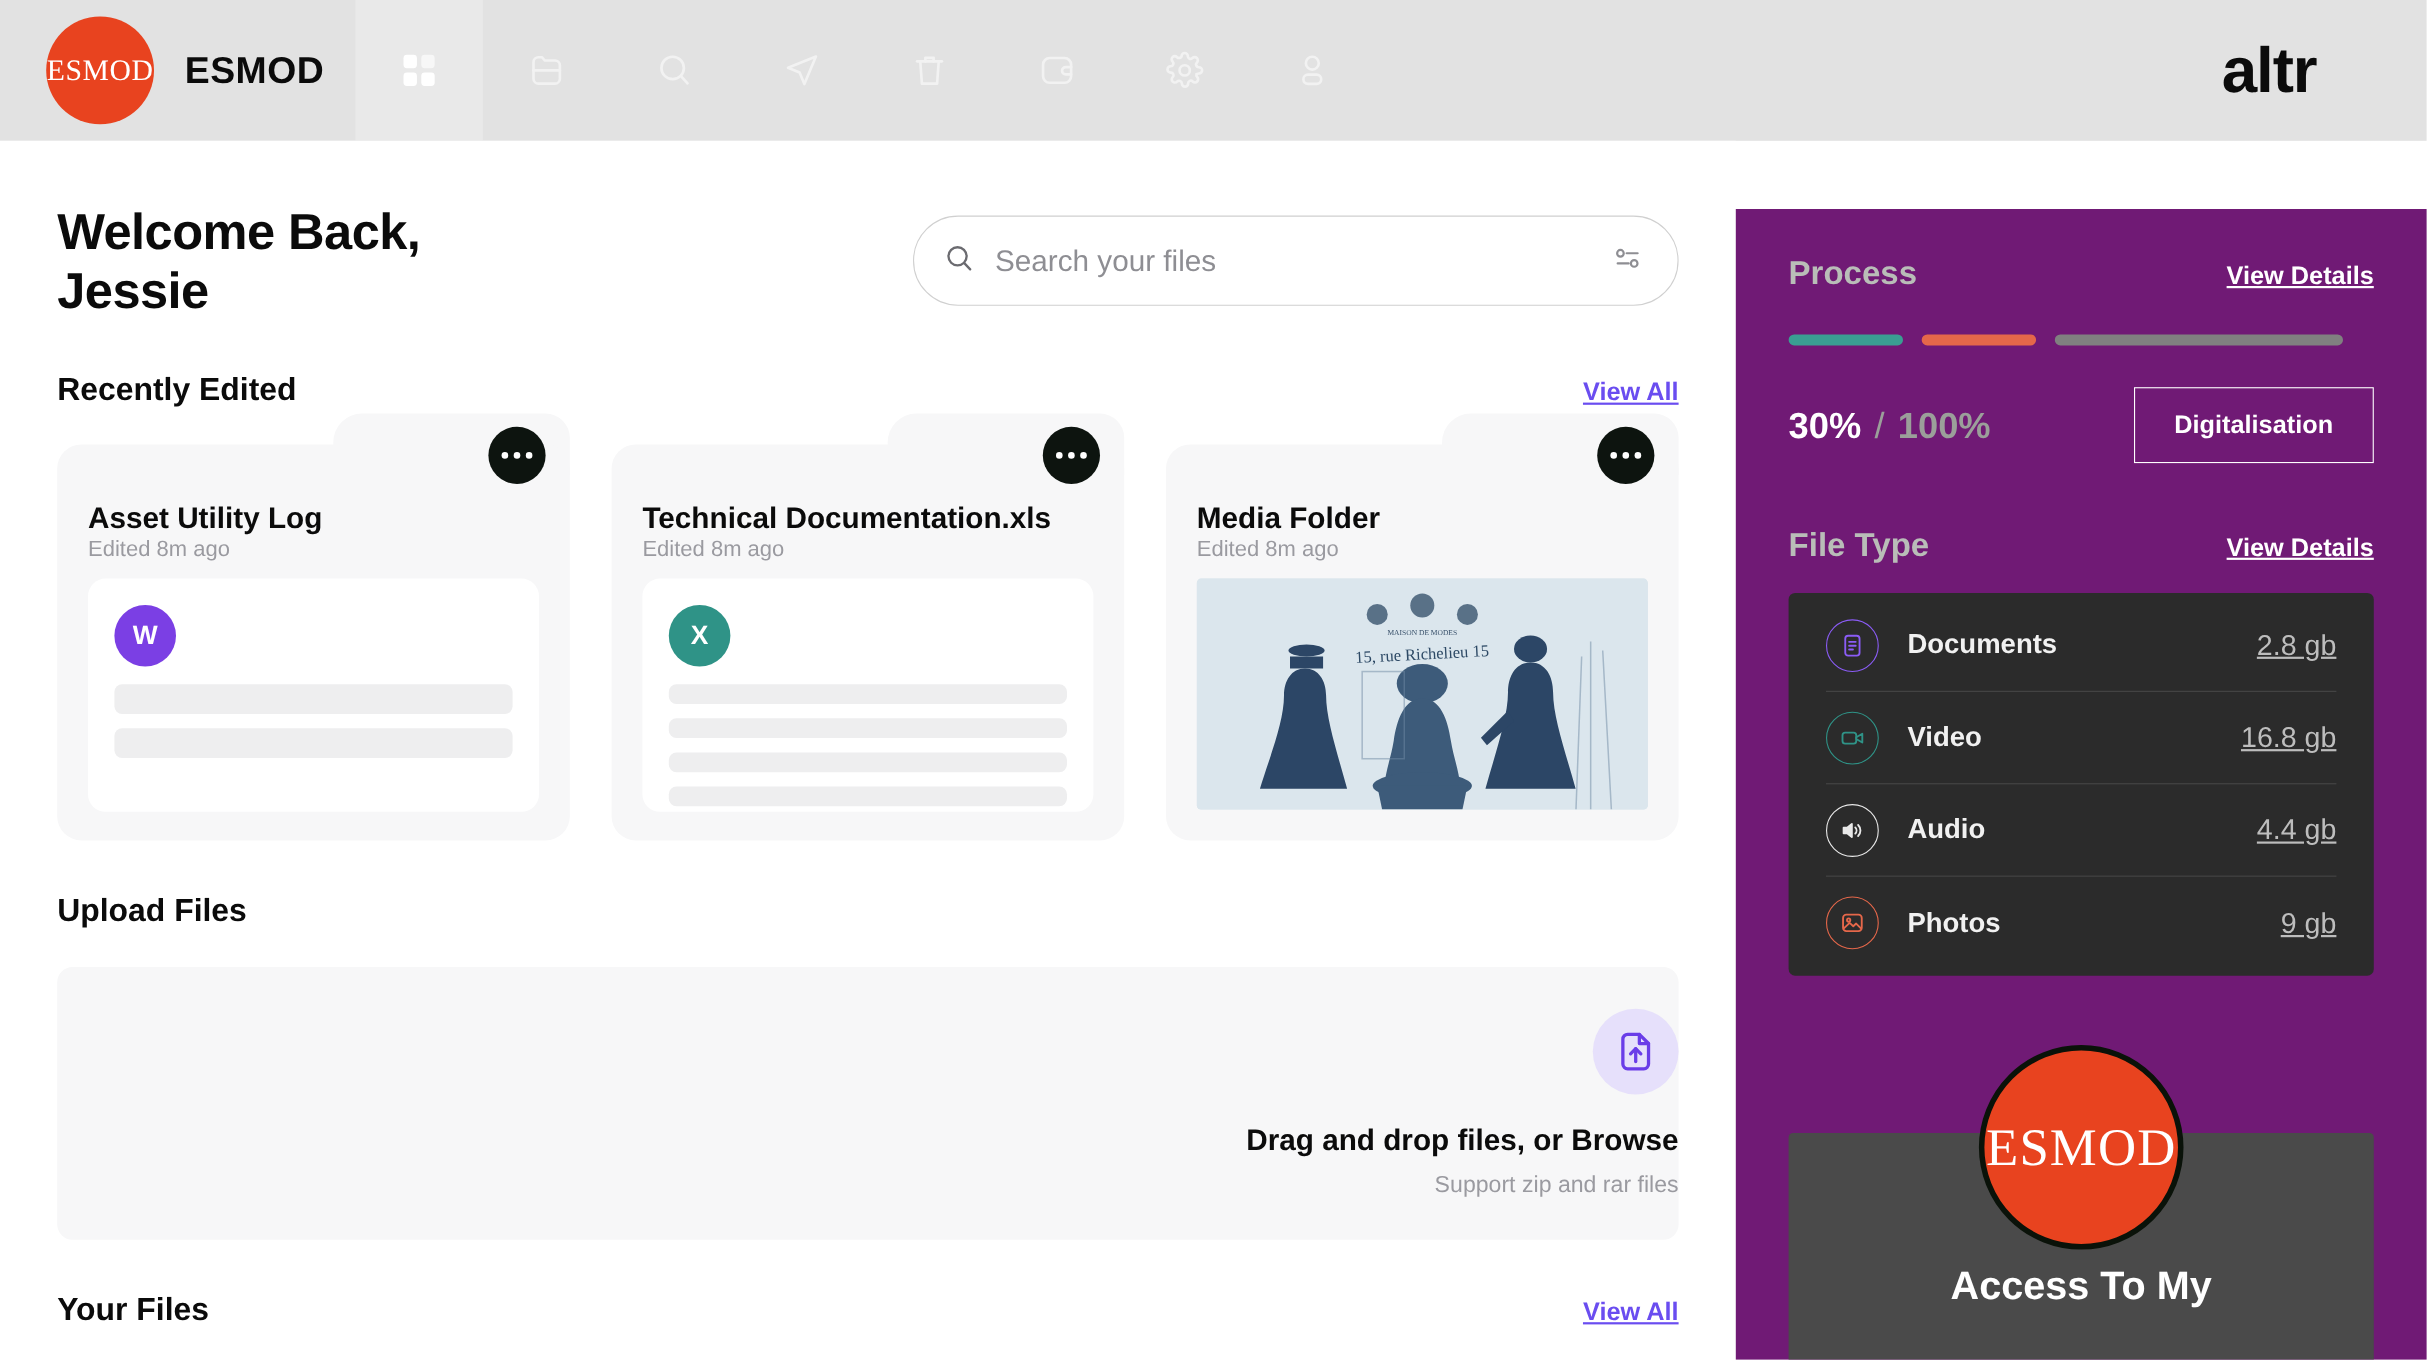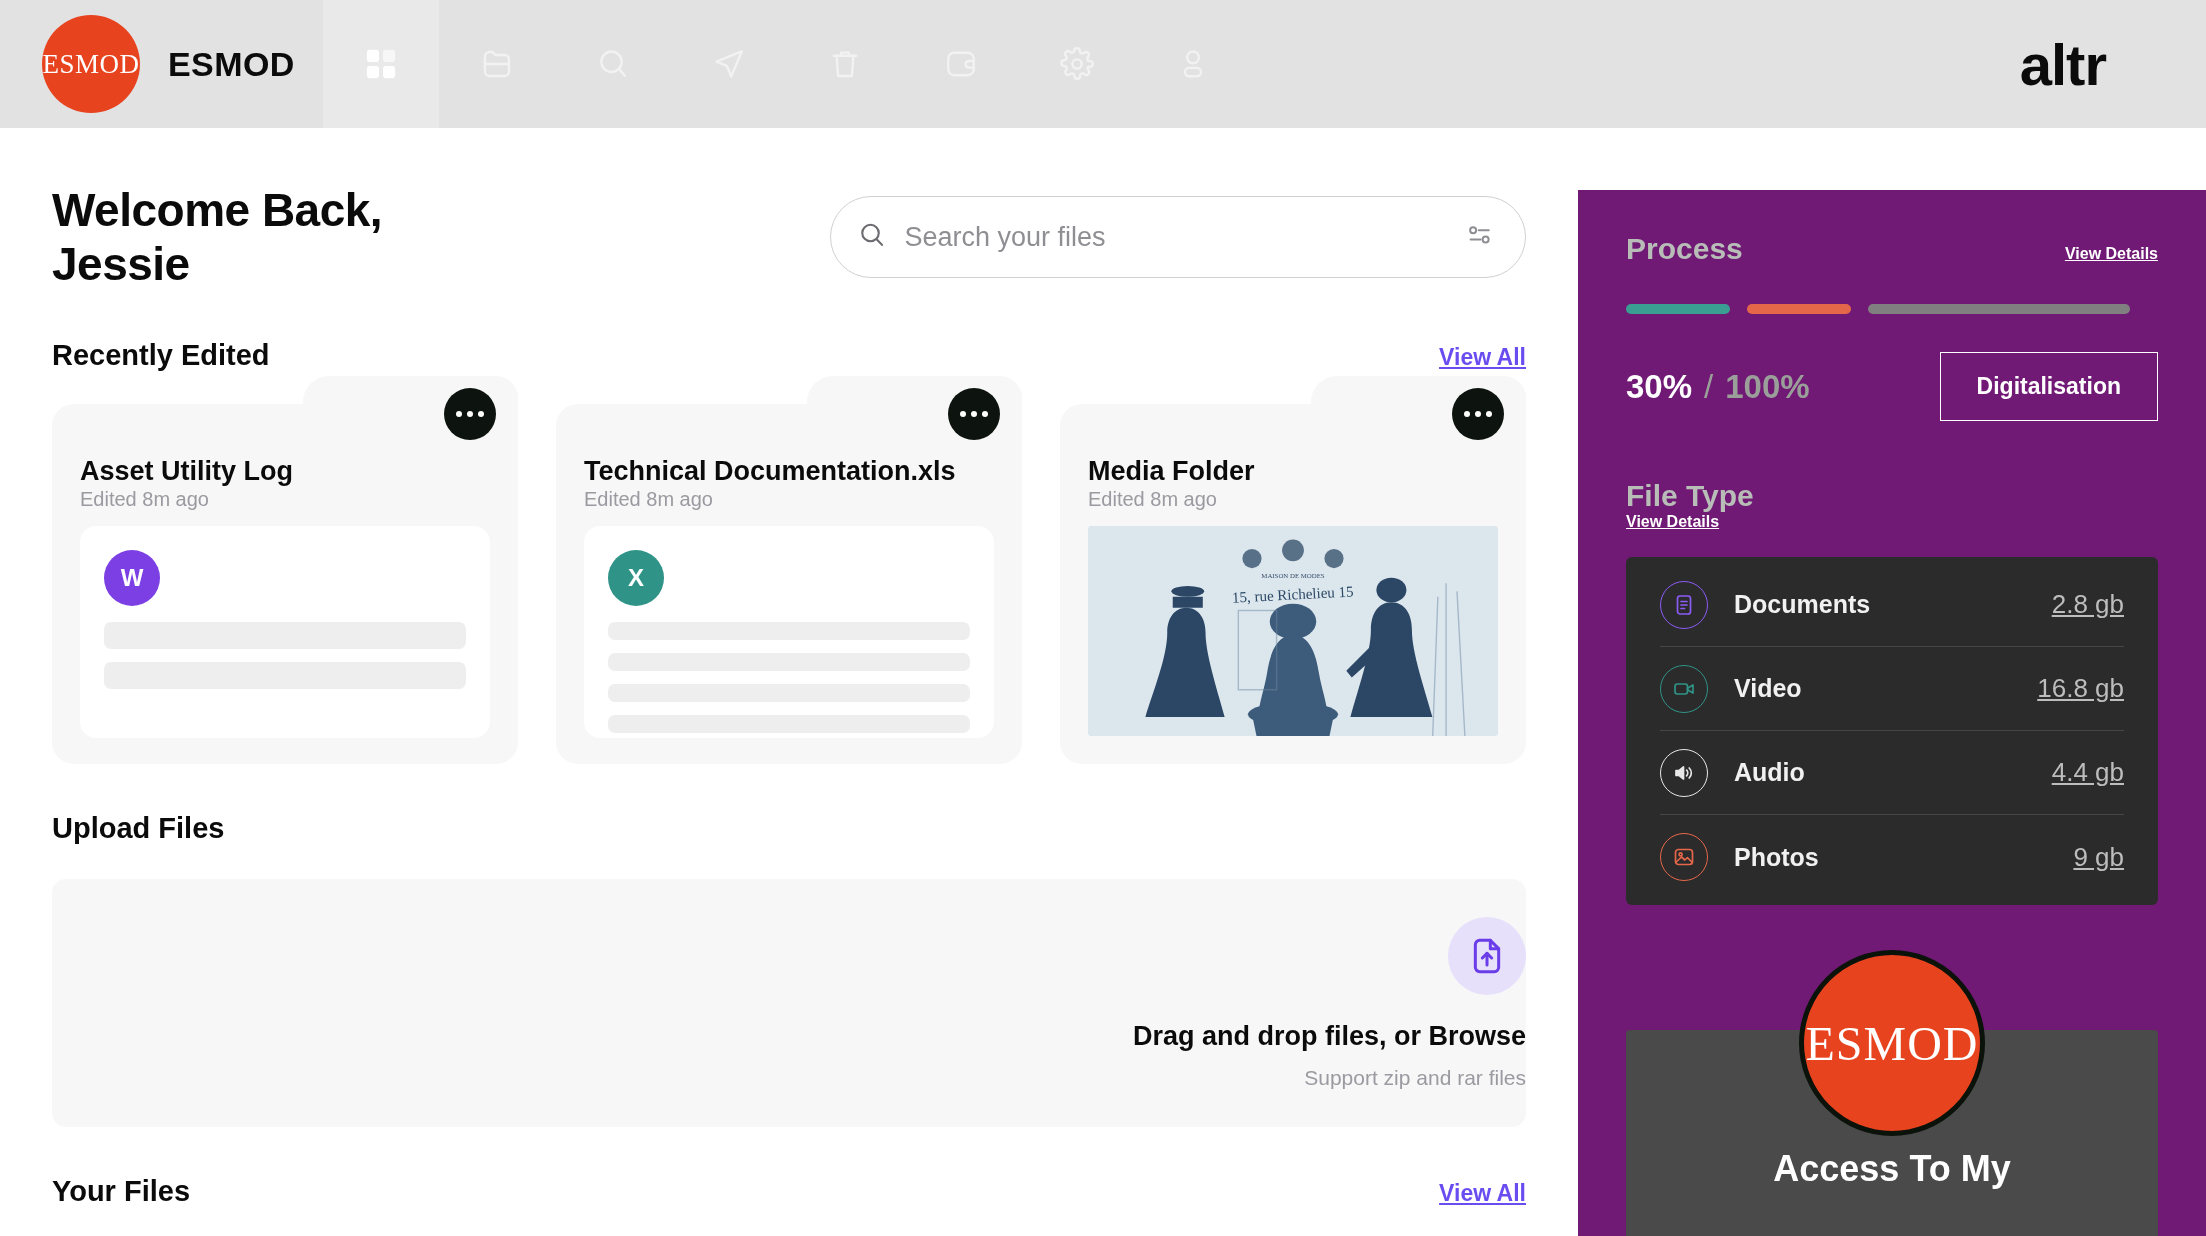--- a/index.html
+++ b/index.html
@@ -155,21 +155,21 @@
     width: 628px; height: 1046px;
     background: #701a75;
     padding: 42px 48px 0 48px;
     overflow: hidden;
   }
   .side-head {
     display: flex; align-items: baseline; justify-content: space-between;
   }
   .side-title { font-size: 30px; font-weight: 700; color: #b9bdb8; }
   .side-link {
-    font-size: 16px; font-weight: 700; color: #ffffff;
+    font-size: 23px; font-weight: 700; color: #ffffff;
     text-decoration: underline; cursor: pointer;
   }
   .segbar { display: flex; gap: 17px; margin-top: 38px; }
   .segbar .seg { height: 10px; border-radius: 6px; }
   .pctrow {
     display: flex; align-items: center; justify-content: space-between;
     margin-top: 38px;
   }
   .pct { font-size: 33px; font-weight: 700; color: #ffffff; }
   .pct .sep { color: #9b9f9a; font-weight: 400; margin: 0 12px; }
@@ -177,21 +177,20 @@
   .digibtn {
     border: 1.5px solid #ffffff; background: transparent; color: #fff;
     font-family: "Liberation Sans", sans-serif;
     font-size: 23px; font-weight: 600;
     padding: 20px 36px; cursor: pointer;
   }
 
   .ft-head {
     display: flex; align-items: baseline; justify-content: space-between;
     margin-top: 58px;
-    flex-direction: column;
   }
   .ftcard {
     margin-top: 26px; background: #2b2b2b; border-radius: 6px;
     padding: 6px 34px;
   }
   .ftrow {
     display: flex; align-items: center; height: 84px;
     border-bottom: 1px solid #464646;
     justify-content: space-between;
   }

